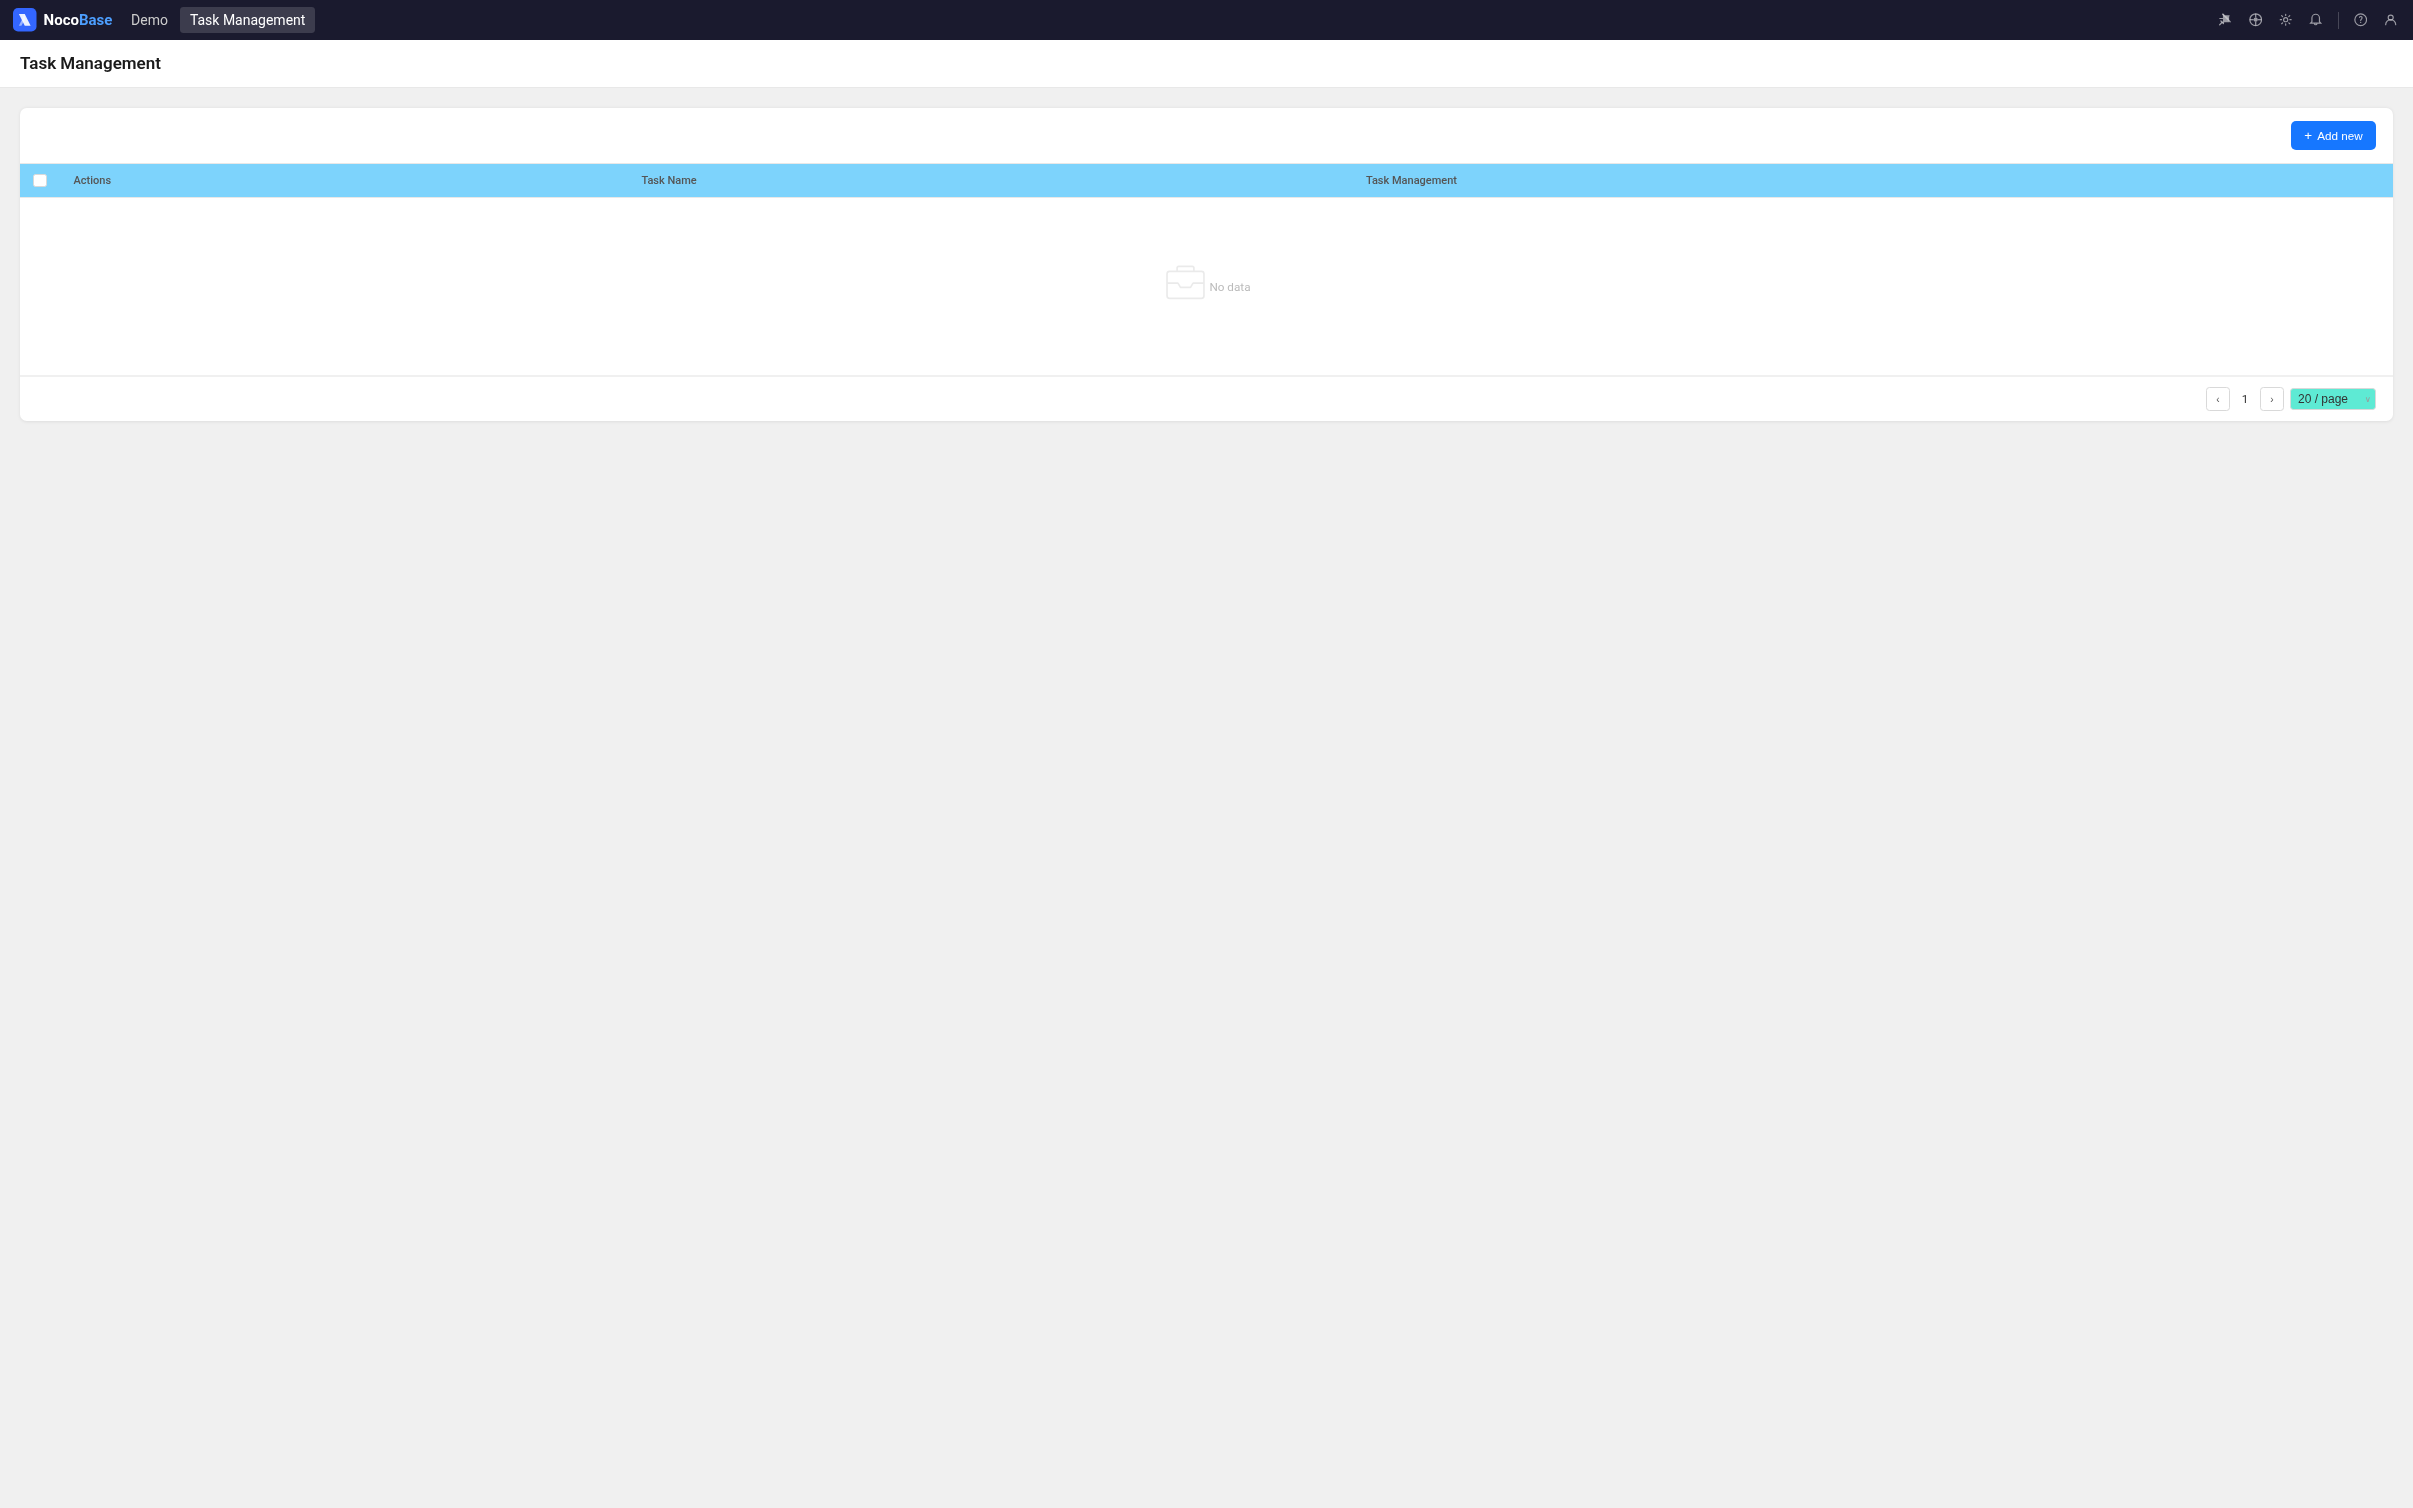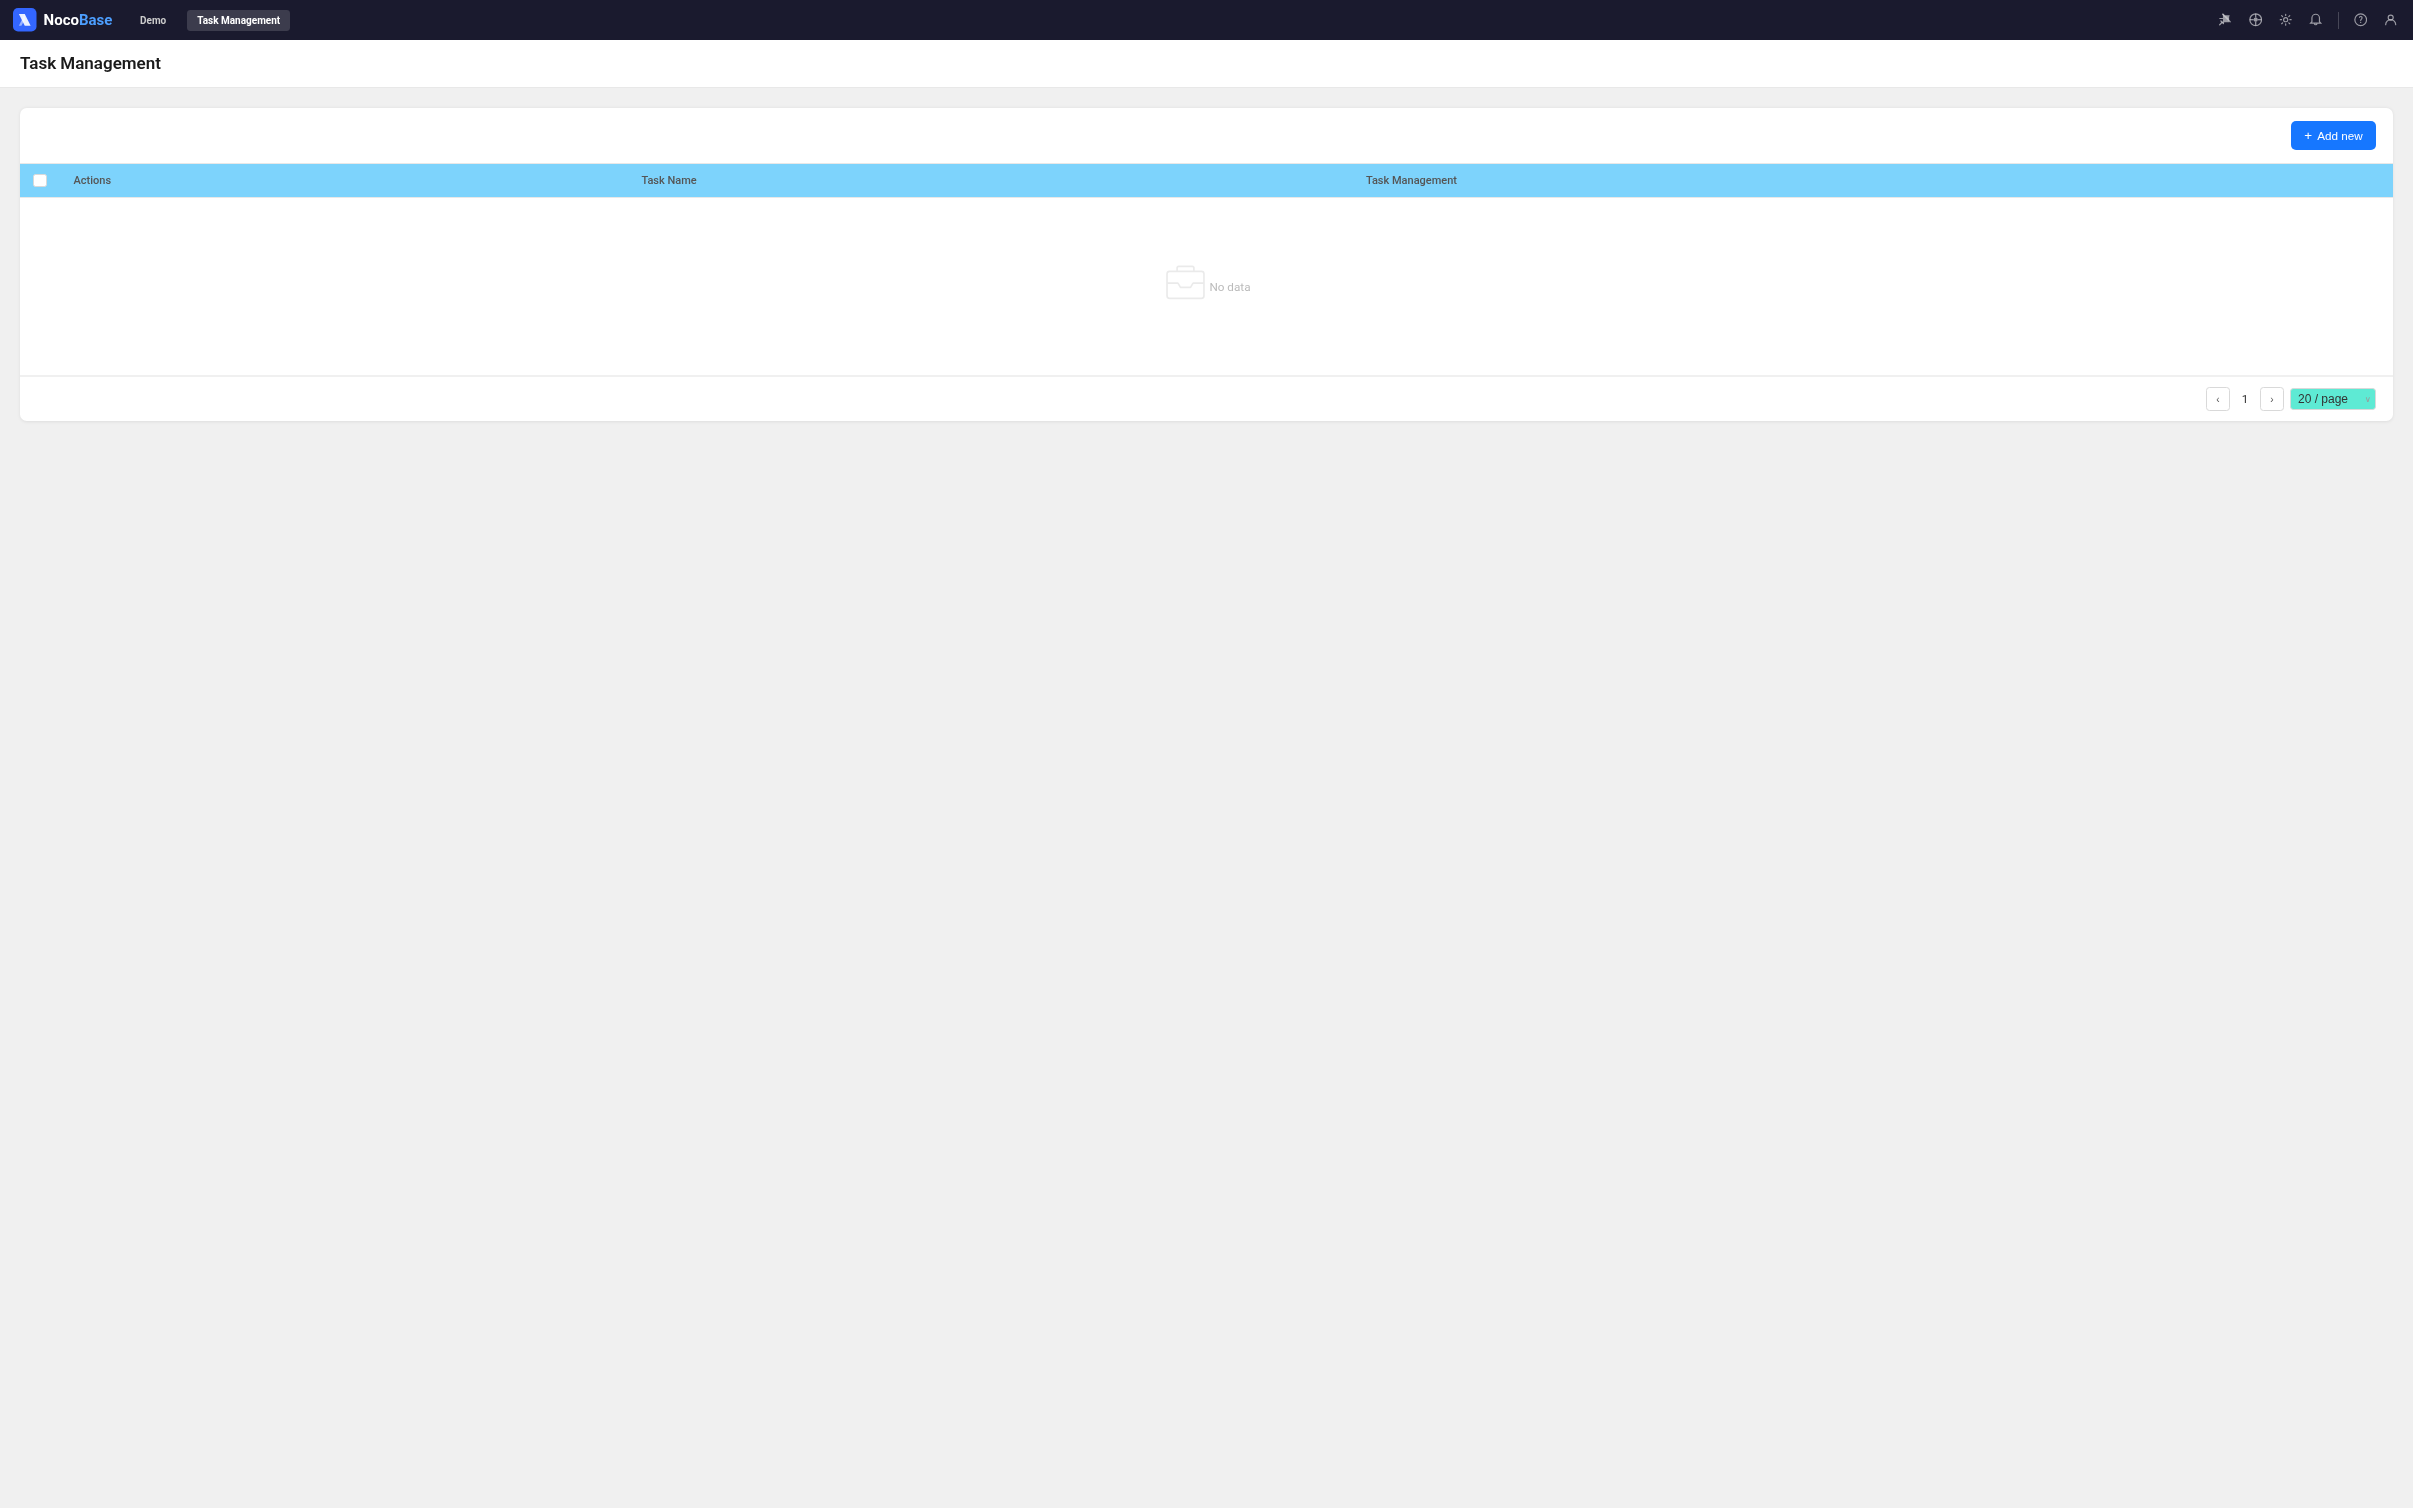--- a/index.html
+++ b/index.html
@@ -15,21 +15,21 @@
       color: #333;
     }
 
     
     .topnav {
       background-color: #1a1a2e;
       display: flex;
       align-items: center;
       height: 40px;
       padding: 0 13.4px;
-      gap: 11px;
+      gap: 2px;
     }
 
     .topnav-logo {
       display: flex;
       align-items: center;
       gap: 6.7px;
       margin-right: 6.7px;
     }
 
     .logo-icon {
@@ -51,23 +51,22 @@
 
     .logo-text span.base {
       color: #4d9fff;
     }
 
     .nav-item {
       color: #ccc;
       padding: 5px 10px;
       border-radius: 3.4px;
       cursor: pointer;
-      font-size: 10px;
+      font-size: 14px;
       transition: background 0.15s;
-      font-weight: bold;
     }
 
     .nav-item.active {
       background: rgba(255,255,255,0.15);
       color: #fff;
     }
 
     .topnav-spacer {
       flex: 1;
     }

